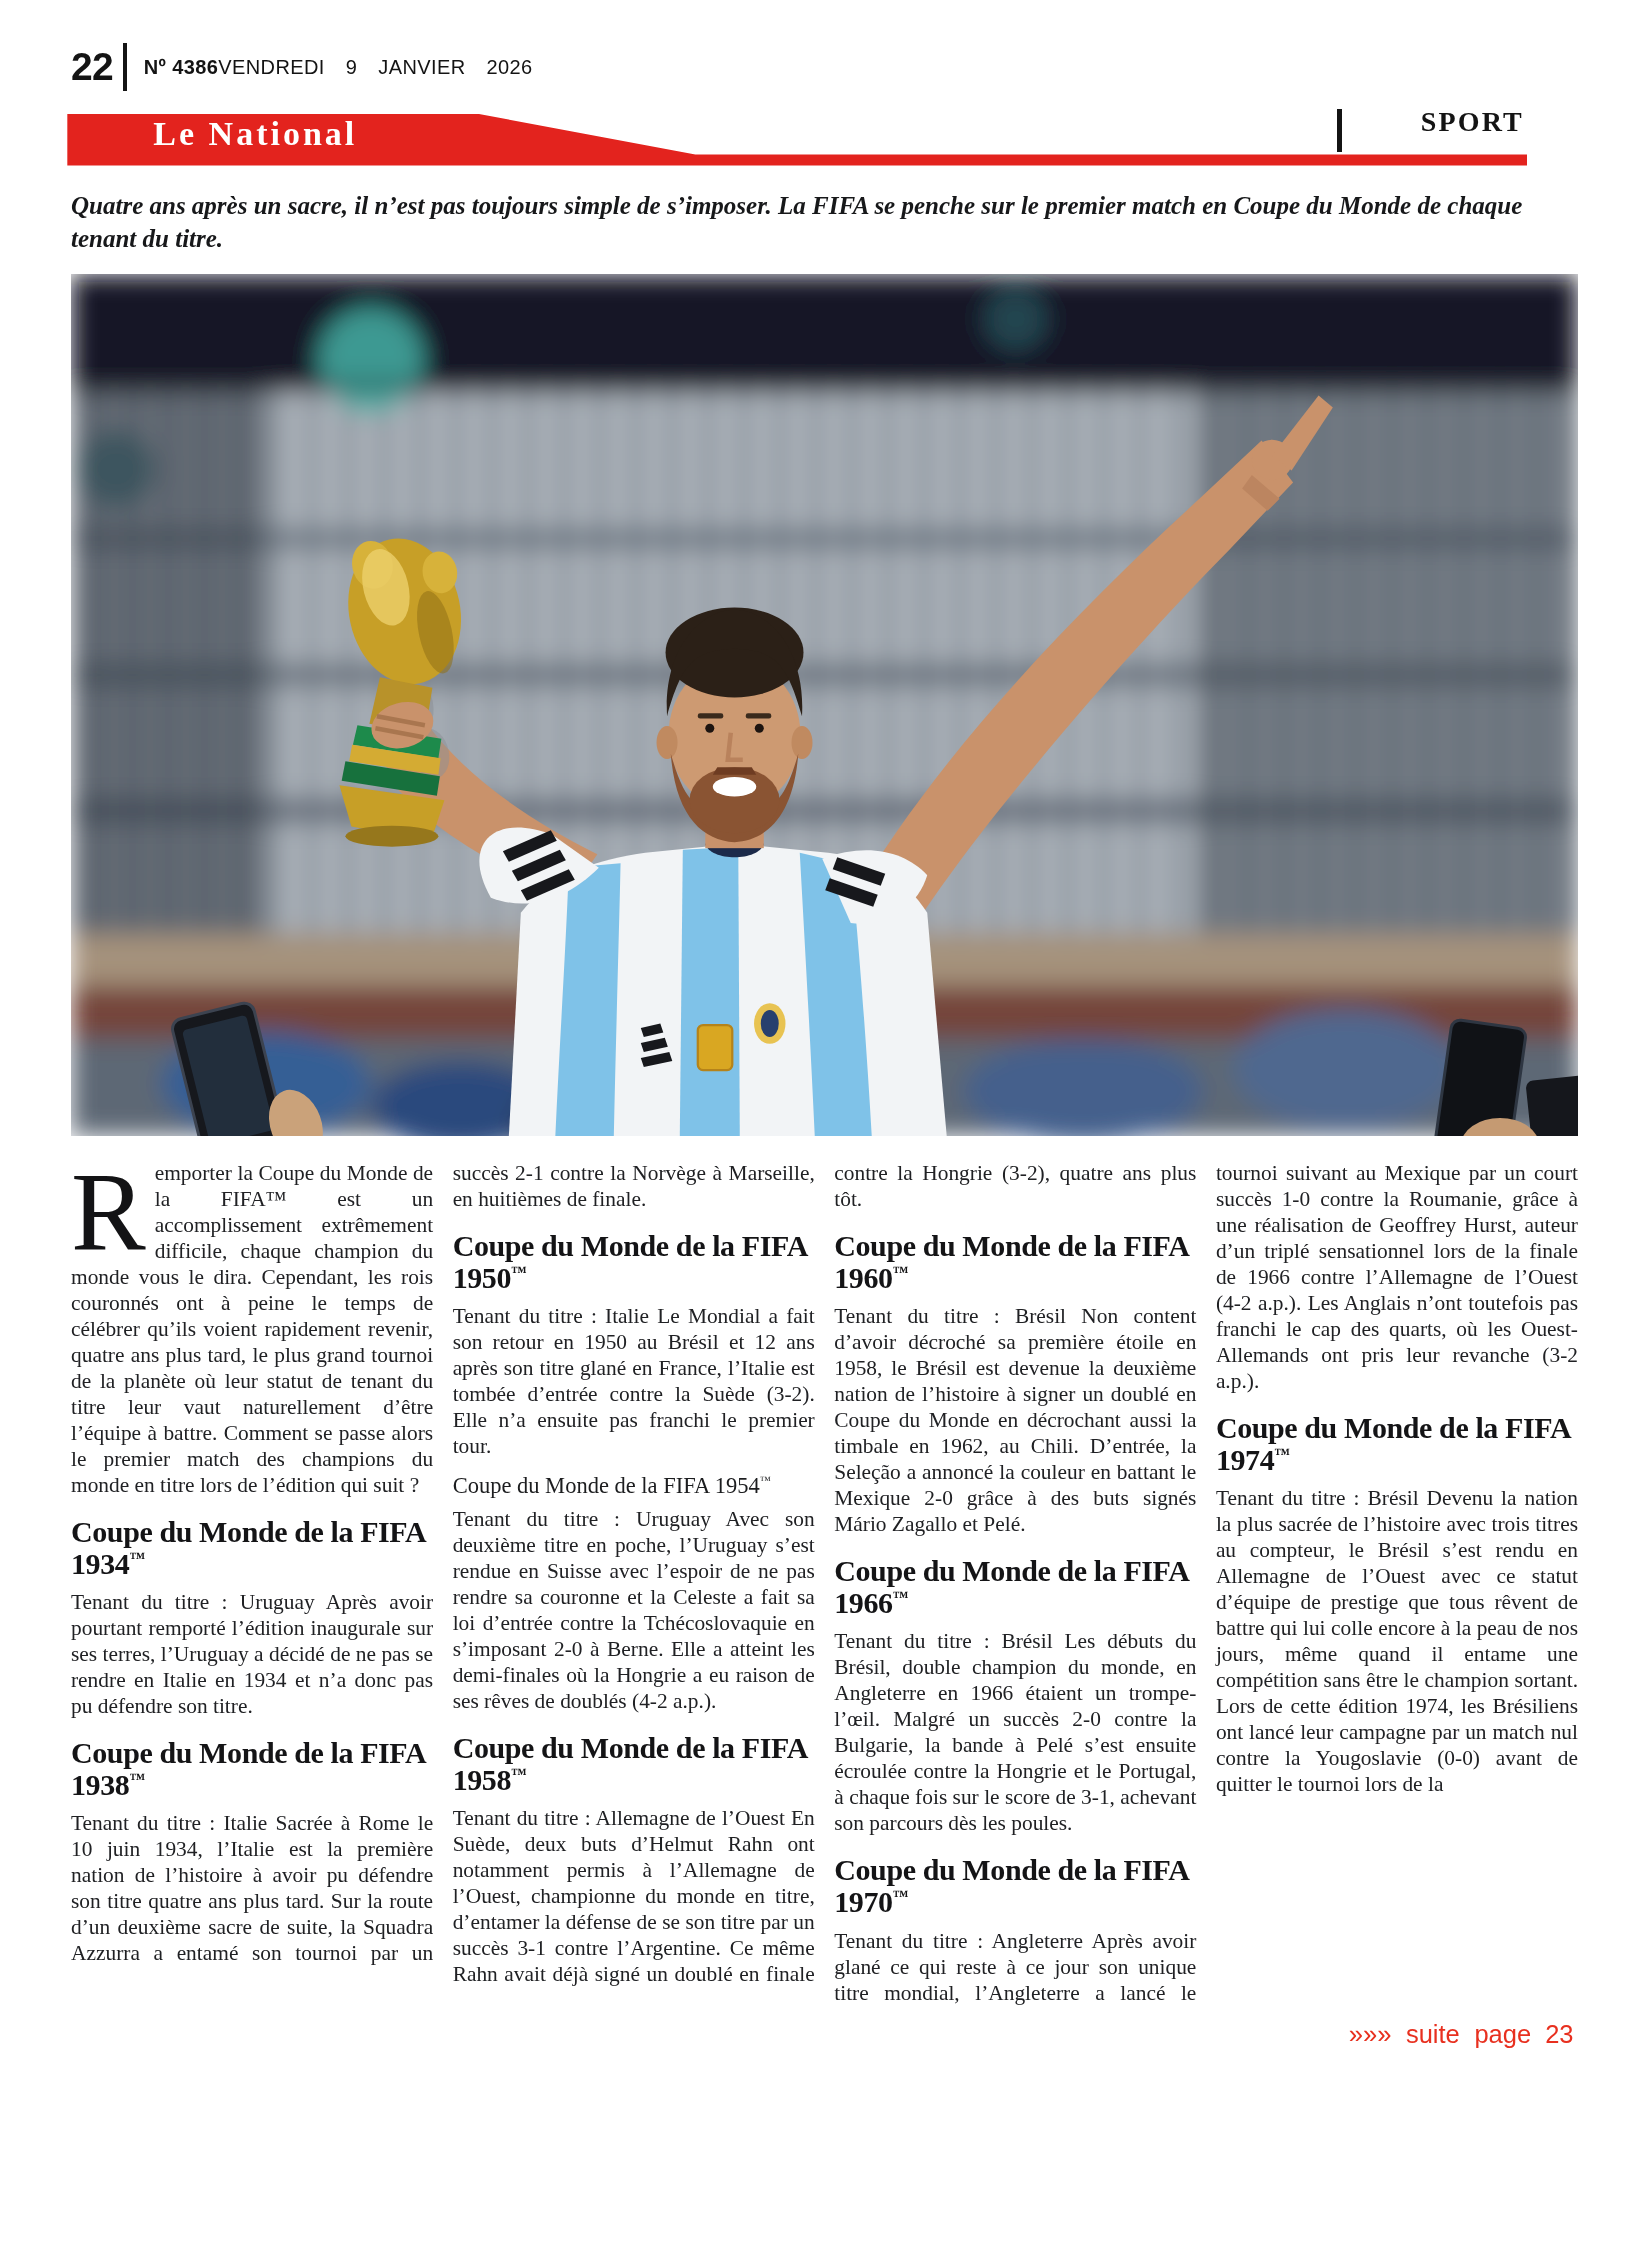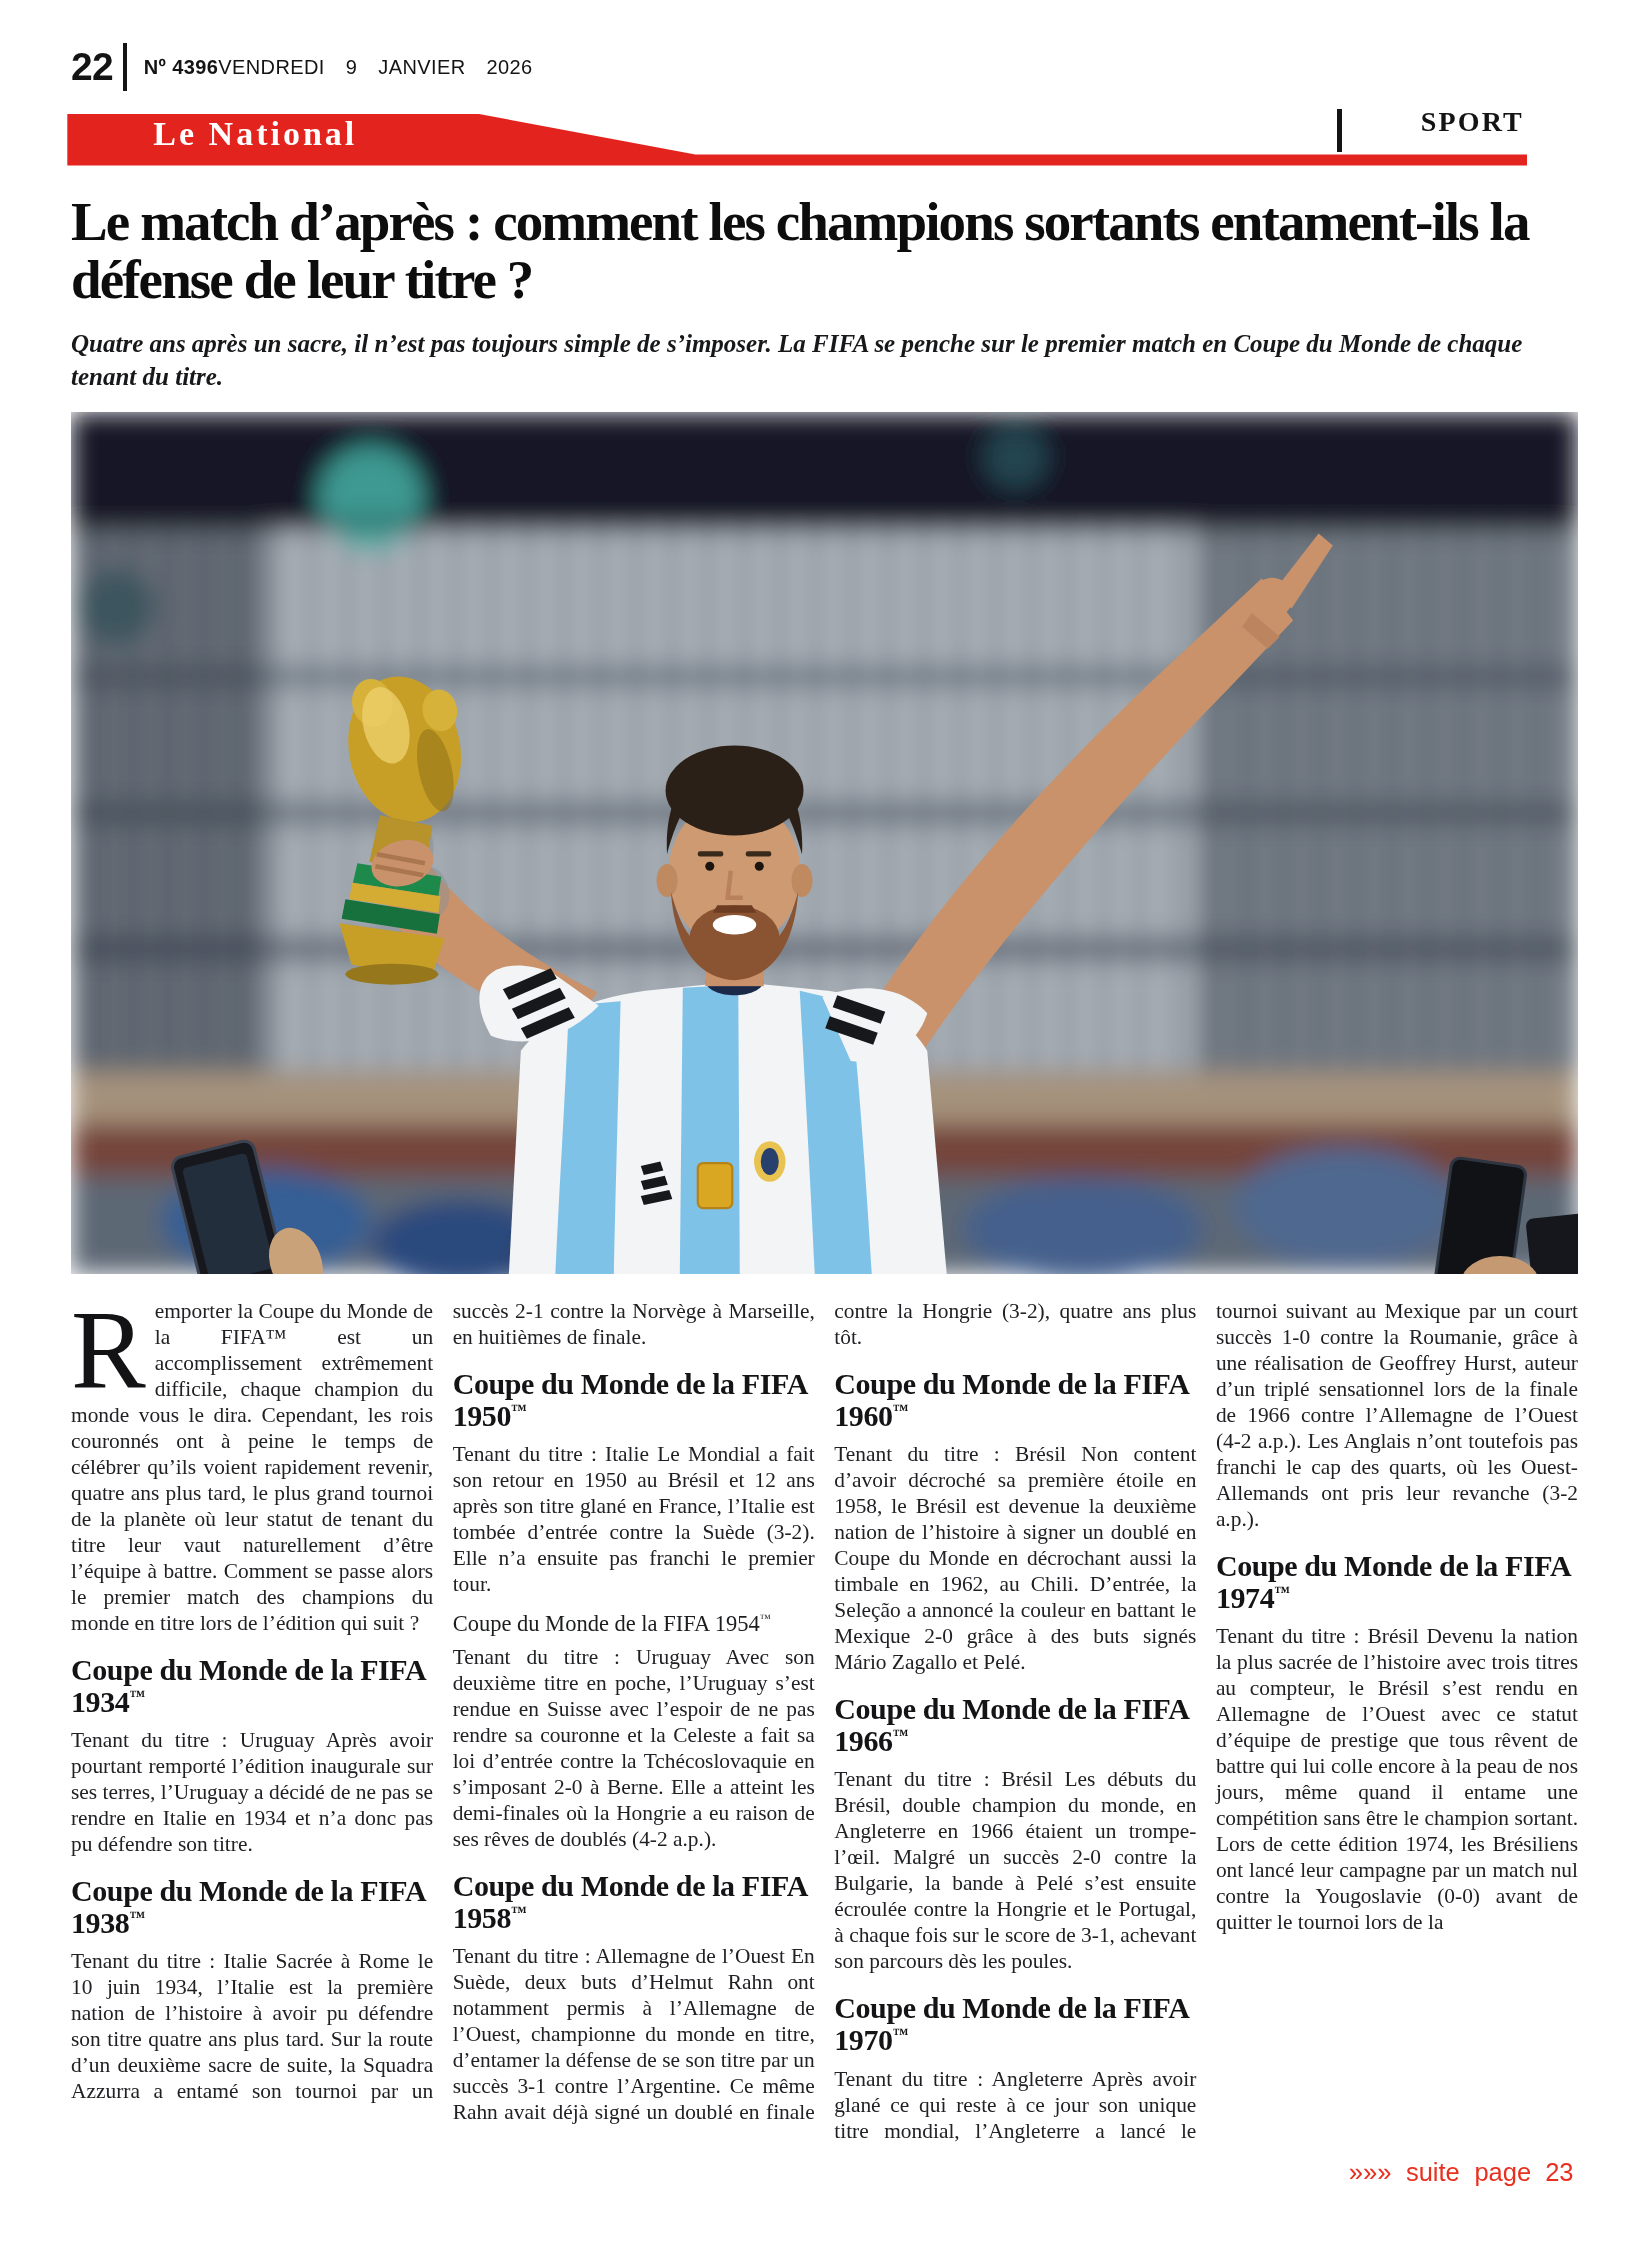--- a/index.html
+++ b/index.html
@@ -98,33 +98,32 @@
 </style>
 </head>
 <body>
 
 <div class="page">
   <div class="content">
 
     <header class="topbar">
       <span class="pagenum">22</span>
       <span class="folio-rule"></span>
-      <span class="issue">Nº 4396</span>
+      <span class="issue">Nº 4386</span>
       <span class="date">VENDREDI 9 JANVIER 2026</span>
     </header>
 
     <div class="mastrow">
       <div class="redband">
         <span class="masthead">Le National</span>
       </div>
       <span class="section-sep"></span>
       <span class="section-label">SPORT</span>
     </div>
 
-    <h1 class="headline">Le match d’après : comment les champions sortants entament-ils la défense de leur titre ?</h1>
     <p class="standfirst">Quatre ans après un sacre, il n’est pas toujours simple de s’imposer. La FIFA se penche sur le premier match en Coupe du Monde de chaque tenant du titre.</p>
 
     <figure class="photo" style="margin-left:0;margin-right:0;">
       <svg viewBox="0 0 2010 1150" preserveAspectRatio="none">
         <defs>
           <filter id="bgblur" x="-5%" y="-5%" width="110%" height="110%">
             <feGaussianBlur stdDeviation="16"></feGaussianBlur>
           </filter>
           <pattern id="stands" width="48" height="1150" patternUnits="userSpaceOnUse">
             <rect width="48" height="1150" fill="#a7aeb6"></rect>

